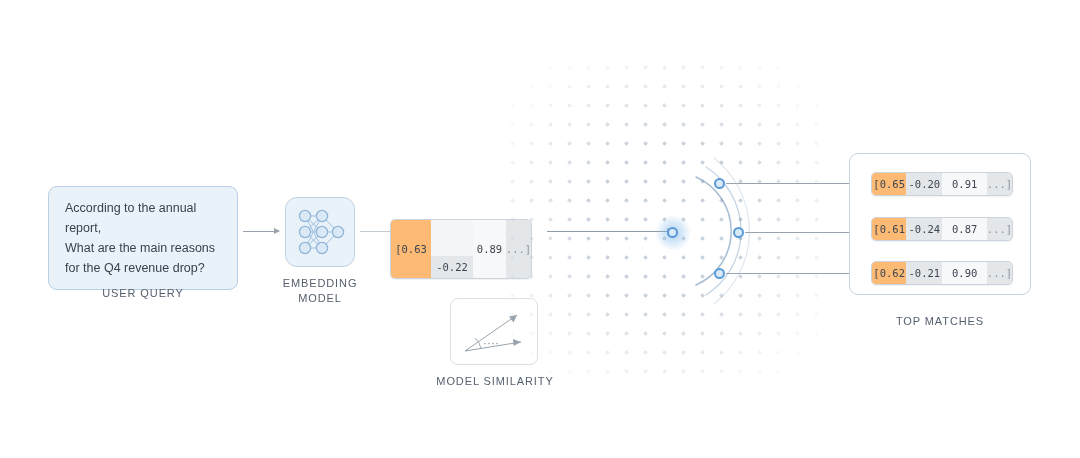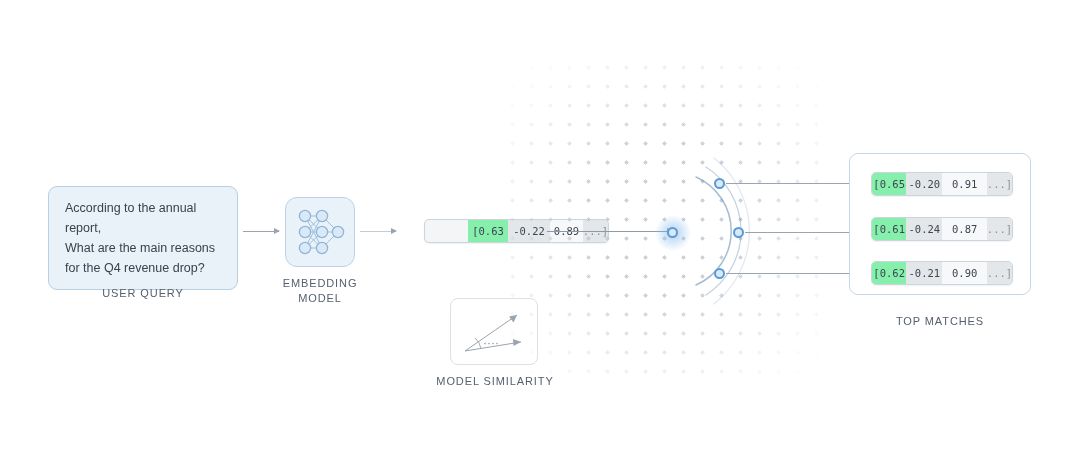--- a/index.html
+++ b/index.html
@@ -80,33 +80,32 @@
     background: #f3f5f7;
     box-shadow: 0 1px 1.5px rgba(60,80,110,0.08);
   }
   .vec-chip .cell {
     display: flex;
     align-items: center;
     justify-content: center;
     padding: 5px 0;
     white-space: pre;
   }
-  .vec-chip .c0 { background: #86efac; }
+  .vec-chip .c0 { background: #fdba74; }
   .vec-chip .c1 { background: #e4e7ea; }
   .vec-chip .c2 { background: #f7f8f9; }
   .vec-chip .c3 { background: #e4e7ea; color: #8b939d; }
 
   #query-vector {
-    left: 424px;
+    left: 390px;
     top: 219px;
     width: 140px;
-    padding-left: 43px;
   }
   #query-vector .c0 { width: 40px; }
-  #query-vector .c1 { width: 42px; }
+  #query-vector .c1 { width: 42px; margin-top: 36px; }
   #query-vector .c2 { width: 33px; }
   #query-vector .c3 { width: 25px; }
 
   
   #cosine-box {
     position: absolute;
     left: 450px;
     top: 298px;
     width: 88px;
     height: 67px;

